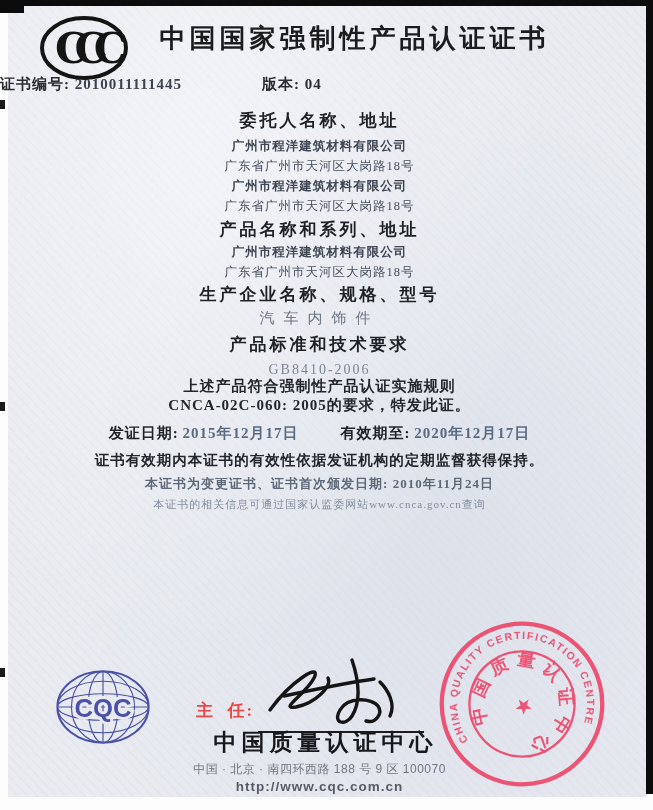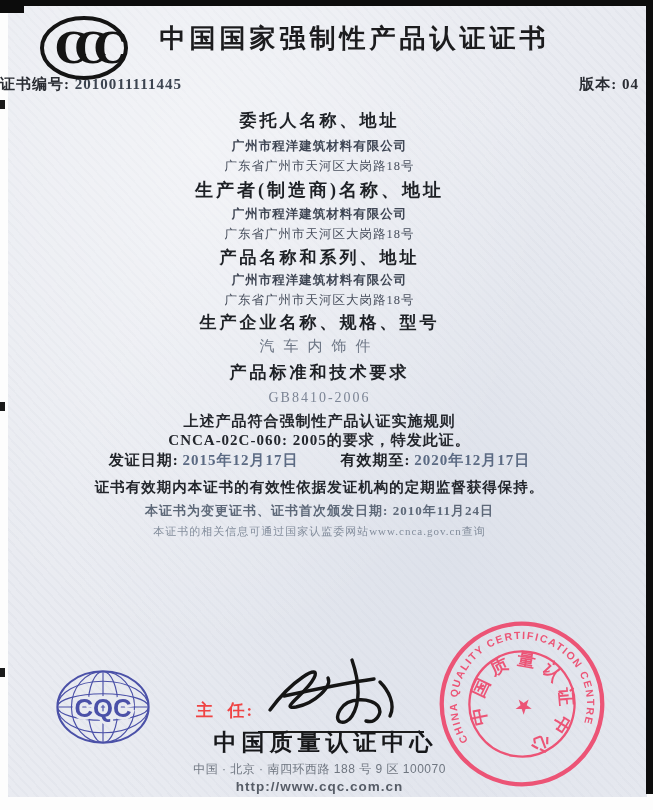--- a/index.html
+++ b/index.html
@@ -25,38 +25,38 @@
 
   .content{position:absolute;left:0;top:0;width:639px;height:791px;}
 
   
   .col{padding-top:24px;text-align:center;}
   .title{
     line-height:30px;font-size:26px;font-weight:bold;color:#1c1c1e;
     letter-spacing:4px;padding-left:70px;
   }
   .cert-row{margin-top:20px;line-height:20px;font-size:15px;font-weight:bold;color:#2a2d33;
-    display:flex;justify-content:space-between;gap:80px;letter-spacing:1px;}
+    display:flex;justify-content:flex-start;gap:80px;letter-spacing:1px;}
   .cert-row .num{color:#3c4450;}
   .h-sec{font-weight:bold;color:#1e2126;letter-spacing:3px;}
   .h1{margin-top:16px;line-height:21px;font-size:17px;}
   .h2{margin-top:5px;line-height:23px;font-size:18px;}
   .h3{margin-top:5px;line-height:21px;font-size:17px;}
   .h4{margin-top:4px;line-height:21px;font-size:17px;}
   .h5{margin-top:7px;line-height:21px;font-size:17px;}
   .name{margin-top:8px;line-height:15px;font-size:12.5px;color:#3f4654;font-weight:bold;letter-spacing:1px;}
   .name.m{margin-top:5px;}
   .addr{margin-top:5px;line-height:15px;font-size:12.5px;color:#474e5c;letter-spacing:1px;}
   .pname{margin-top:5px;line-height:17px;font-size:15px;color:#6d7685;letter-spacing:9px;}
   .models{margin:3px auto 0;width:452px;line-height:13.5px;font-size:10px;color:#8b94a4;
     letter-spacing:.4px;font-family:"Liberation Serif",serif;}
   .gb{margin-top:7px;line-height:15px;font-size:14px;color:#7c8595;letter-spacing:2px;}
-  .stmt{margin-top:7px;line-height:19px;font-size:15px;font-weight:bold;color:#24272d;letter-spacing:1px;}
+  .stmt{margin-top:0;line-height:19px;font-size:15px;font-weight:bold;color:#24272d;letter-spacing:1px;}
   .stmt2{line-height:19px;font-size:15px;font-weight:bold;color:#24272d;letter-spacing:1px;}
-  .dates-row{line-height:20px;font-size:15px;display:flex;justify-content:center;gap:42px;}
+  .dates-row{margin-top:8px;line-height:20px;font-size:15px;display:flex;justify-content:center;gap:42px;}
   .dates-row .lbl{font-weight:bold;color:#1f2227;letter-spacing:1px;}
   .dates-row .val{color:#5b6a83;font-weight:bold;letter-spacing:1px;}
   .validity{margin-top:8px;line-height:18px;font-size:14.5px;font-weight:bold;color:#23262c;letter-spacing:1px;}
   .change{margin-top:7px;line-height:16px;font-size:13px;font-weight:bold;color:#5d6878;letter-spacing:1px;}
   .infonote{margin-top:5px;line-height:14px;font-size:11px;color:#828c9b;letter-spacing:1px;}
 
   
   .ccc-logo{position:absolute;left:38px;top:14px;width:92px;height:68px;}
   .cqc-logo{position:absolute;left:46px;top:668px;width:114px;height:78px;}
   .director{position:absolute;left:196px;top:699px;font-size:17px;font-weight:bold;color:#ef4444;
@@ -100,21 +100,20 @@
       <span>
         <span>版本:</span>
         <span>04</span>
       </span>
     </div>
 
     <div class="h-sec h1">委托人名称、地址</div>
     <div class="name">广州市程洋建筑材料有限公司</div>
     <div class="addr">广东省广州市天河区大岗路18号</div>
 
-    <div class="h-sec h2">生产者(制造商)名称、地址</div>
     <div class="name m">广州市程洋建筑材料有限公司</div>
     <div class="addr">广东省广州市天河区大岗路18号</div>
 
     <div class="h-sec h3">产品名称和系列、地址</div>
     <div class="name m">广州市程洋建筑材料有限公司</div>
     <div class="addr">广东省广州市天河区大岗路18号</div>
 
     <div class="h-sec h4">生产企业名称、规格、型号</div>
     <div class="pname">汽车内饰件</div>
 

